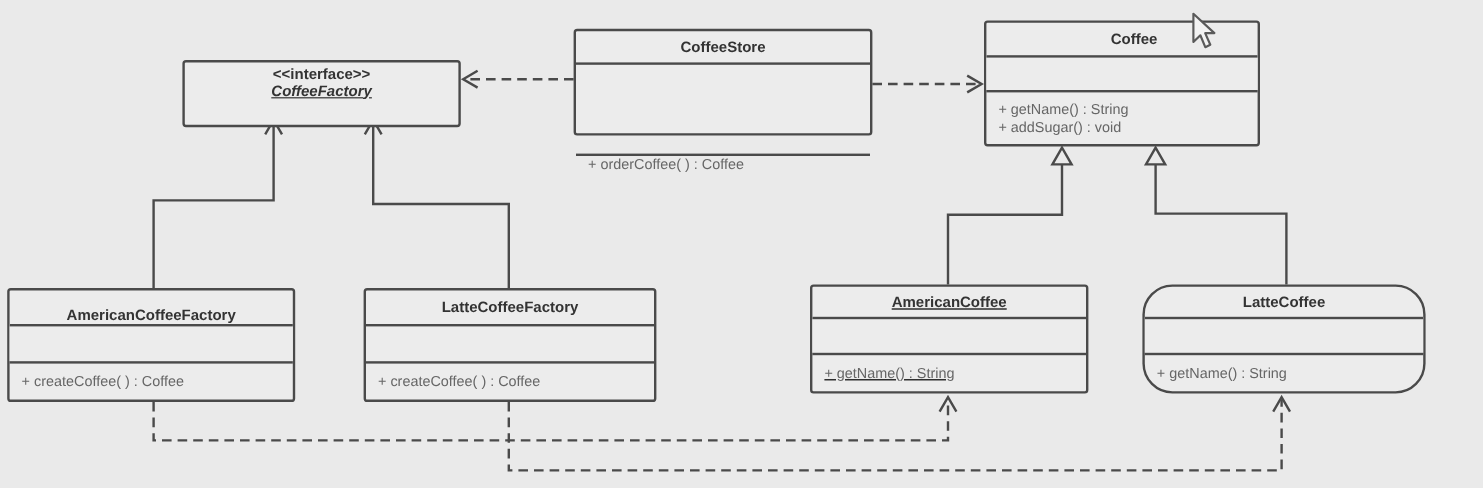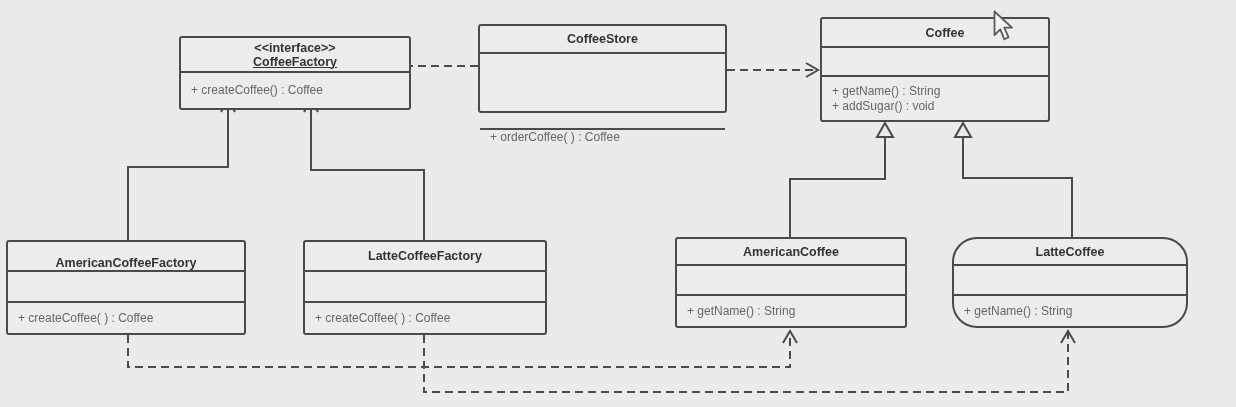--- a/index.html
+++ b/index.html
@@ -17,21 +17,21 @@
     position:absolute;box-sizing:border-box;
     background:#ececec;border:2px solid #4a4a4a;border-radius:3px;
     display:flex;flex-direction:column;
   }
   .sec{box-sizing:border-box;flex:0 0 auto;}
   .sec + .sec{border-top:2px solid #4a4a4a;}
   .sec.title{
     display:flex;flex-direction:column;justify-content:center;align-items:center;
     font-weight:bold;color:#333333;font-size:12.5px;line-height:14px;text-align:center;
   }
-  .cname.underline{text-decoration:underline;}
+  .cname.underline{text-decoration:underline;font-style:italic;}
   .sec.methods{
     display:flex;flex-direction:column;justify-content:center;
     padding-left:10px;color:#666666;font-size:12px;line-height:15px;
   }
   .sec.attrs{background:#ececec;}
   .cursor{position:absolute;}
 </style>
 </head>
 <body>
 
@@ -65,27 +65,24 @@
     <g>
       <path class="dash" d="M128,335 V367 H790 V333"></path>
       <polyline class="head" points="783,343 790,331 797,343"></polyline>
     </g>
     <g>
       <path class="dash" d="M424,335 V392 H1068 V333"></path>
       <polyline class="head" points="1061,343 1068,331 1075,343"></polyline>
     </g>
   </svg>
 
-  <div class="uml-class" style="left:152px;top:36px;width:232px;height:74px;margin-left:27px;">
+  <div class="uml-class" style="left:152px;top:50px;width:232px;height:56px;">
     <div class="sec title" style="height:33px;">
       <div class="stereotype">&lt;&lt;interface&gt;&gt;</div>
       <div class="cname underline">CoffeeFactory</div>
-    </div>
-    <div class="sec methods" style="flex:1 1 auto;">
-      <div class="method">+ createCoffee() : Coffee</div>
     </div>
   </div>
 
   <div class="uml-class" style="left:478px;top:24px;width:249px;height:89px;">
     <div class="sec title" style="height:26px;">
       <div class="cname">CoffeeStore</div>
     </div>
     <div class="sec attrs" style="height:31px;"></div>
     <div class="sec methods" style="flex:1 1 auto;margin-top:45px;">
       <div class="method">+ orderCoffee( ) : Coffee</div>
@@ -116,21 +113,21 @@
   <div class="uml-class" style="left:303px;top:240px;width:244px;height:95px;">
     <div class="sec title" style="height:28px;align-items:center;">
       <div class="cname">LatteCoffeeFactory</div>
     </div>
     <div class="sec attrs" style="height:31px;"></div>
     <div class="sec methods" style="flex:1 1 auto;">
       <div class="method">+ createCoffee( ) : Coffee</div>
     </div>
   </div>
 
-  <div class="uml-class" style="left:675px;top:237px;width:232px;height:91px;">
+  <div class="uml-class" style="left:675px;top:237px;width:232px;height:91px;text-decoration:underline;">
     <div class="sec title" style="height:25px;">
       <div class="cname">AmericanCoffee</div>
     </div>
     <div class="sec attrs" style="height:30px;"></div>
     <div class="sec methods" style="flex:1 1 auto;">
       <div class="method">+ getName() : String</div>
     </div>
   </div>
 
   <div class="uml-class" style="left:952px;top:237px;width:236px;height:91px;border-radius:25px;">

